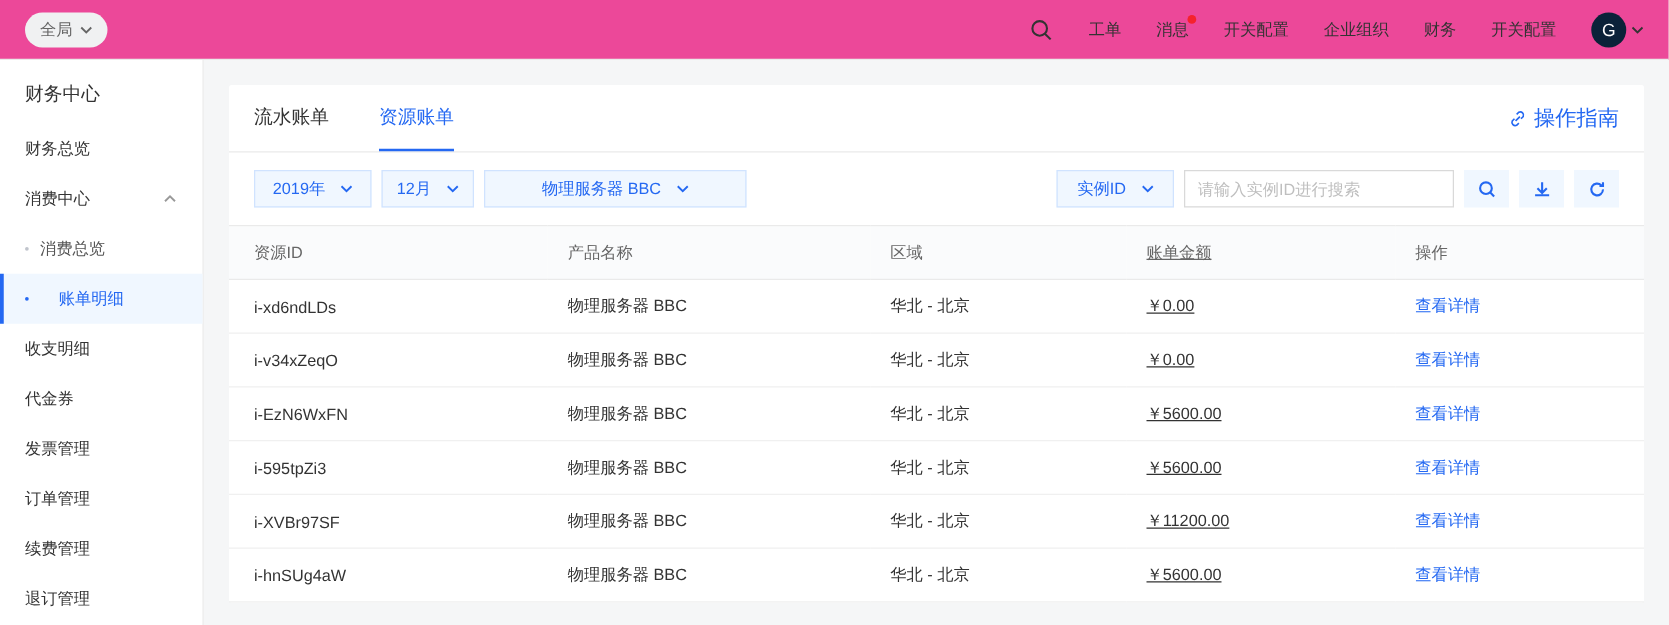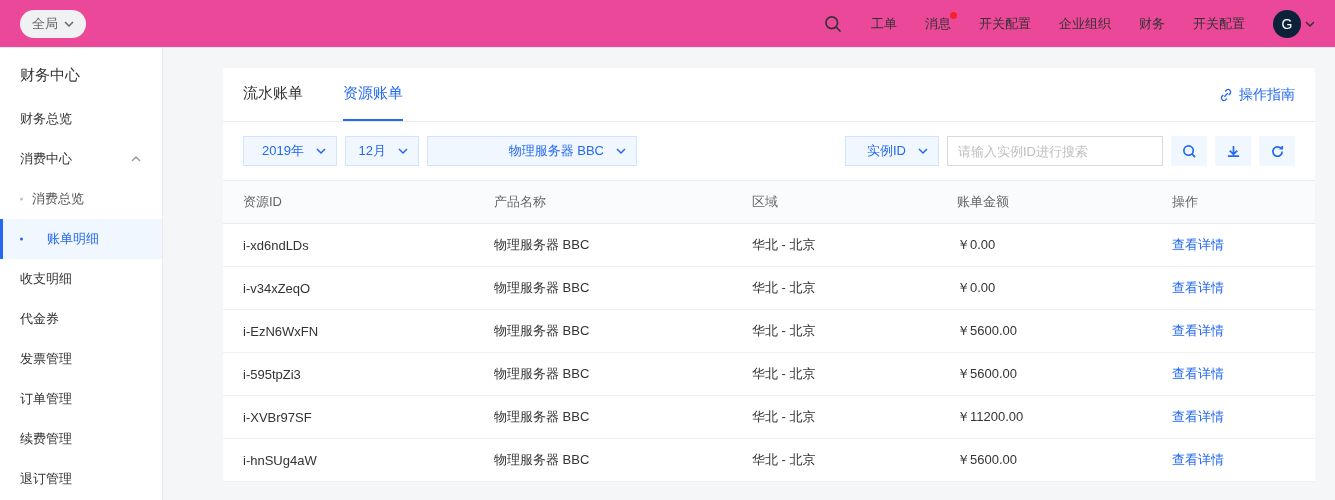--- a/index.html
+++ b/index.html
@@ -13,65 +13,65 @@
 .top-nav { display: flex; align-items: center; gap: 28px; }
 .top-nav-item { color: #333; cursor: pointer; position: relative; }
 .search-icon-btn { display: flex; align-items: center; cursor: pointer; }
 .search-icon-btn svg { width: 20px; height: 20px; stroke: #333; stroke-width: 2; fill: none; }
 .badge-dot { position: absolute; top: -3px; right: -6px; width: 7px; height: 7px; background: #f5222d; border-radius: 50%; }
 .avatar-wrap { display: flex; align-items: center; gap: 4px; cursor: pointer; }
 .avatar { width: 28px; height: 28px; border-radius: 50%; background: #0b2239; color: #fff; display: flex; align-items: center; justify-content: center; font-size: 14px; }
 .avatar-wrap svg { width: 10px; height: 10px; }
 
 
-.body-wrap { display: flex; height: calc(500px - 48px); gap: 40px; }
+.body-wrap { display: flex; height: calc(500px - 48px); }
 
 
 .sidebar { width: 163px; background: #fff; border-right: 1px solid #eaeaea; display: flex; flex-direction: column; }
 .sidebar-title { padding: 18px 20px 14px; font-size: 15px; color: #333; }
 .sidebar-item { padding: 11px 20px; color: #333; cursor: pointer; display: flex; align-items: center; justify-content: space-between; font-size: 13px; }
 .sidebar-item.sub { padding-left: 32px; color: #555; position: relative; }
 .sidebar-item.sub::before { content: ""; position: absolute; left: 20px; top: 50%; width: 3px; height: 3px; background: #c0c4cc; border-radius: 50%; transform: translateY(-50%); }
 .sidebar-item.active { color: #2468f2; background: #f0f7ff; border-left: 3px solid #2468f2; padding-left: 44px; }
 .sidebar-item.active::before { background: #2468f2; left: 17px; }
 .sidebar-item svg.chev { width: 12px; height: 12px; }
 
 
 .main { flex: 1; padding: 20px; overflow: auto; }
 .card { background: #fff; border-radius: 2px; }
 .tabs-row { display: flex; align-items: center; border-bottom: 1px solid #eaeaea; padding: 0 20px; }
 .tab { padding: 16px 0; margin-right: 40px; font-size: 15px; color: #333; cursor: pointer; border-bottom: 2px solid transparent; }
 .tab.active { color: #2468f2; border-bottom-color: #2468f2; }
 .tabs-spacer { flex: 1; }
-.guide-link { display: flex; align-items: center; gap: 6px; color: #2468f2; cursor: pointer; font-size: 14px; }
+.guide-link { display: flex; align-items: center; gap: 6px; color: #2468f2; cursor: pointer; font-size: 17px; }
 .guide-link svg { width: 14px; height: 14px; stroke: #2468f2; fill: none; stroke-width: 1.5; }
 
 
 .filters-row { display: flex; align-items: center; padding: 14px 20px; gap: 8px; }
-.select { display: flex; align-items: center; justify-content: flex-end; border: 1px solid #d0e3ff; background: #f0f7ff; color: #2468f2; padding: 0 10px; height: 30px; cursor: pointer; font-size: 13px; }
+.select { display: flex; align-items: center; justify-content: center; border: 1px solid #d0e3ff; background: #f0f7ff; color: #2468f2; padding: 0 10px; height: 30px; cursor: pointer; font-size: 13px; }
 .select svg { width: 10px; height: 10px; margin-left: 12px; }
 .select.year { width: 94px; }
 .select.month { width: 74px; }
 .select.product { width: 210px; }
 .filters-spacer { flex: 1; }
 .select.idtype { width: 94px; }
 .search-input { width: 216px; height: 30px; border: 1px solid #d9d9d9; padding: 0 10px; font-size: 13px; color: #333; outline: none; }
 .search-input::placeholder { color: #bfbfbf; }
 .icon-btn { width: 36px; height: 30px; border: 1px solid transparent; background: #f0f7ff; display: flex; align-items: center; justify-content: center; cursor: pointer; }
 .icon-btn svg { width: 15px; height: 15px; stroke: #2468f2; fill: none; stroke-width: 1.8; }
 
 
 .table { width: 100%; border-collapse: collapse; }
 .table th { text-align: left; font-weight: 400; color: #666; background: #fafbfc; padding: 12px 16px; font-size: 13px; border-top: 1px solid #eaeaea; border-bottom: 1px solid #eaeaea; margin-top: 40px; }
 .table td { padding: 12px 16px; font-size: 13px; color: #333; border-bottom: 1px solid #f0f0f0; }
 .table td.link { color: #2468f2; cursor: pointer; }
 .col-id { width: 255px; padding-left: 20px !important; }
 .col-product { width: 258px; }
 .col-region { width: 205px; }
-.col-amount { width: 215px; }
+.col-amount { width: 215px; text-decoration: underline; }
 .col-action { width: auto; }
 
 svg.chevron-down path { stroke: currentColor; stroke-width: 1.5; fill: none; }
 </style>
 </head>
 <body>
 
 <div class="top-header">
   <div class="global-dropdown">
     <span>全局</span>

